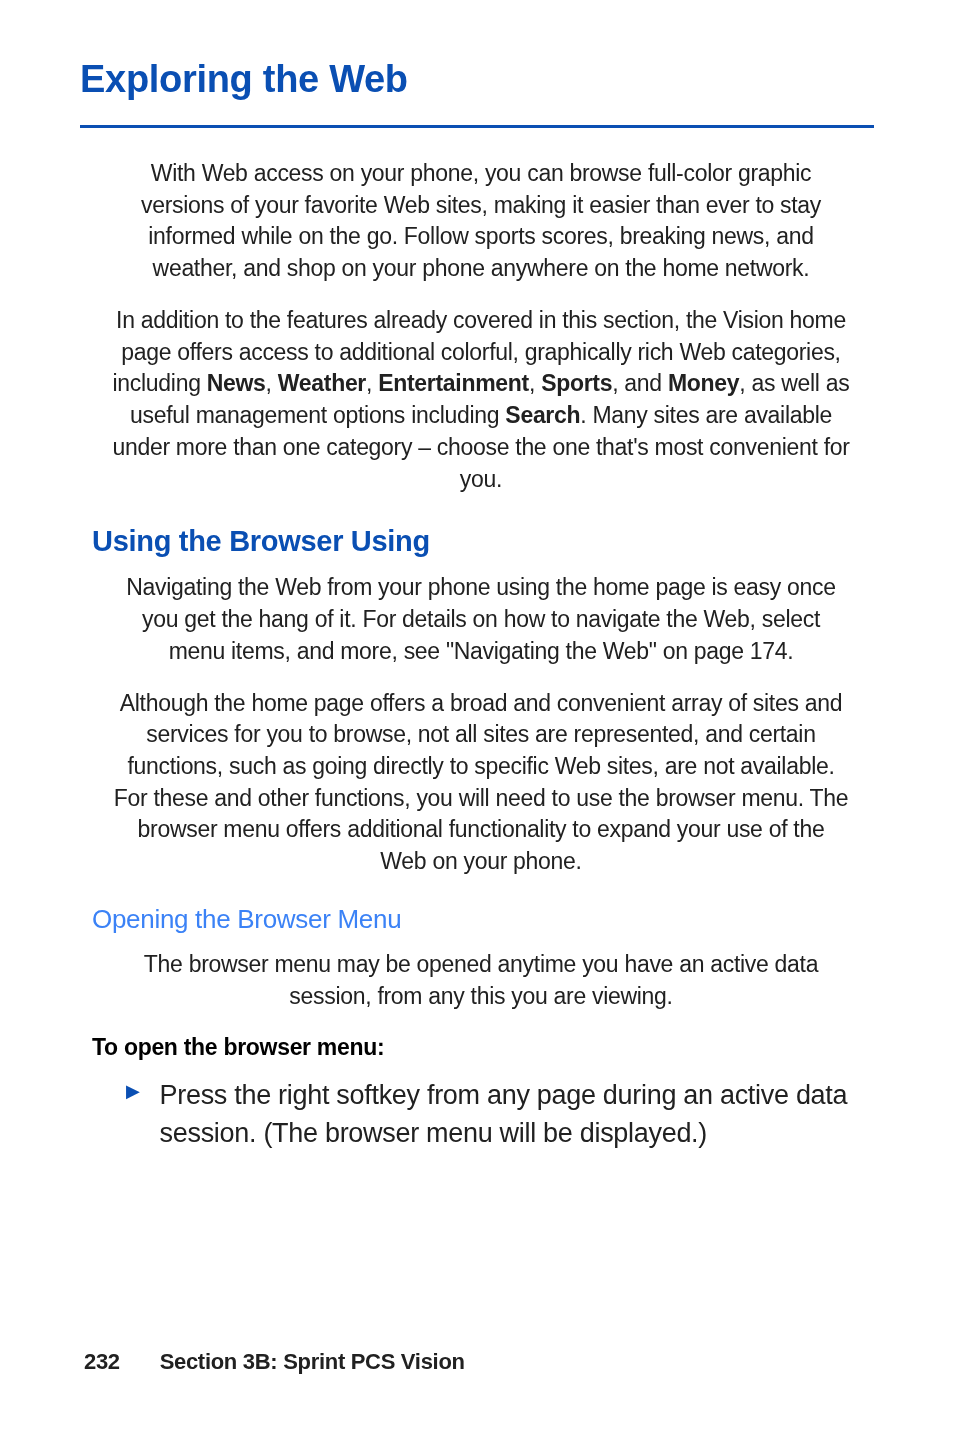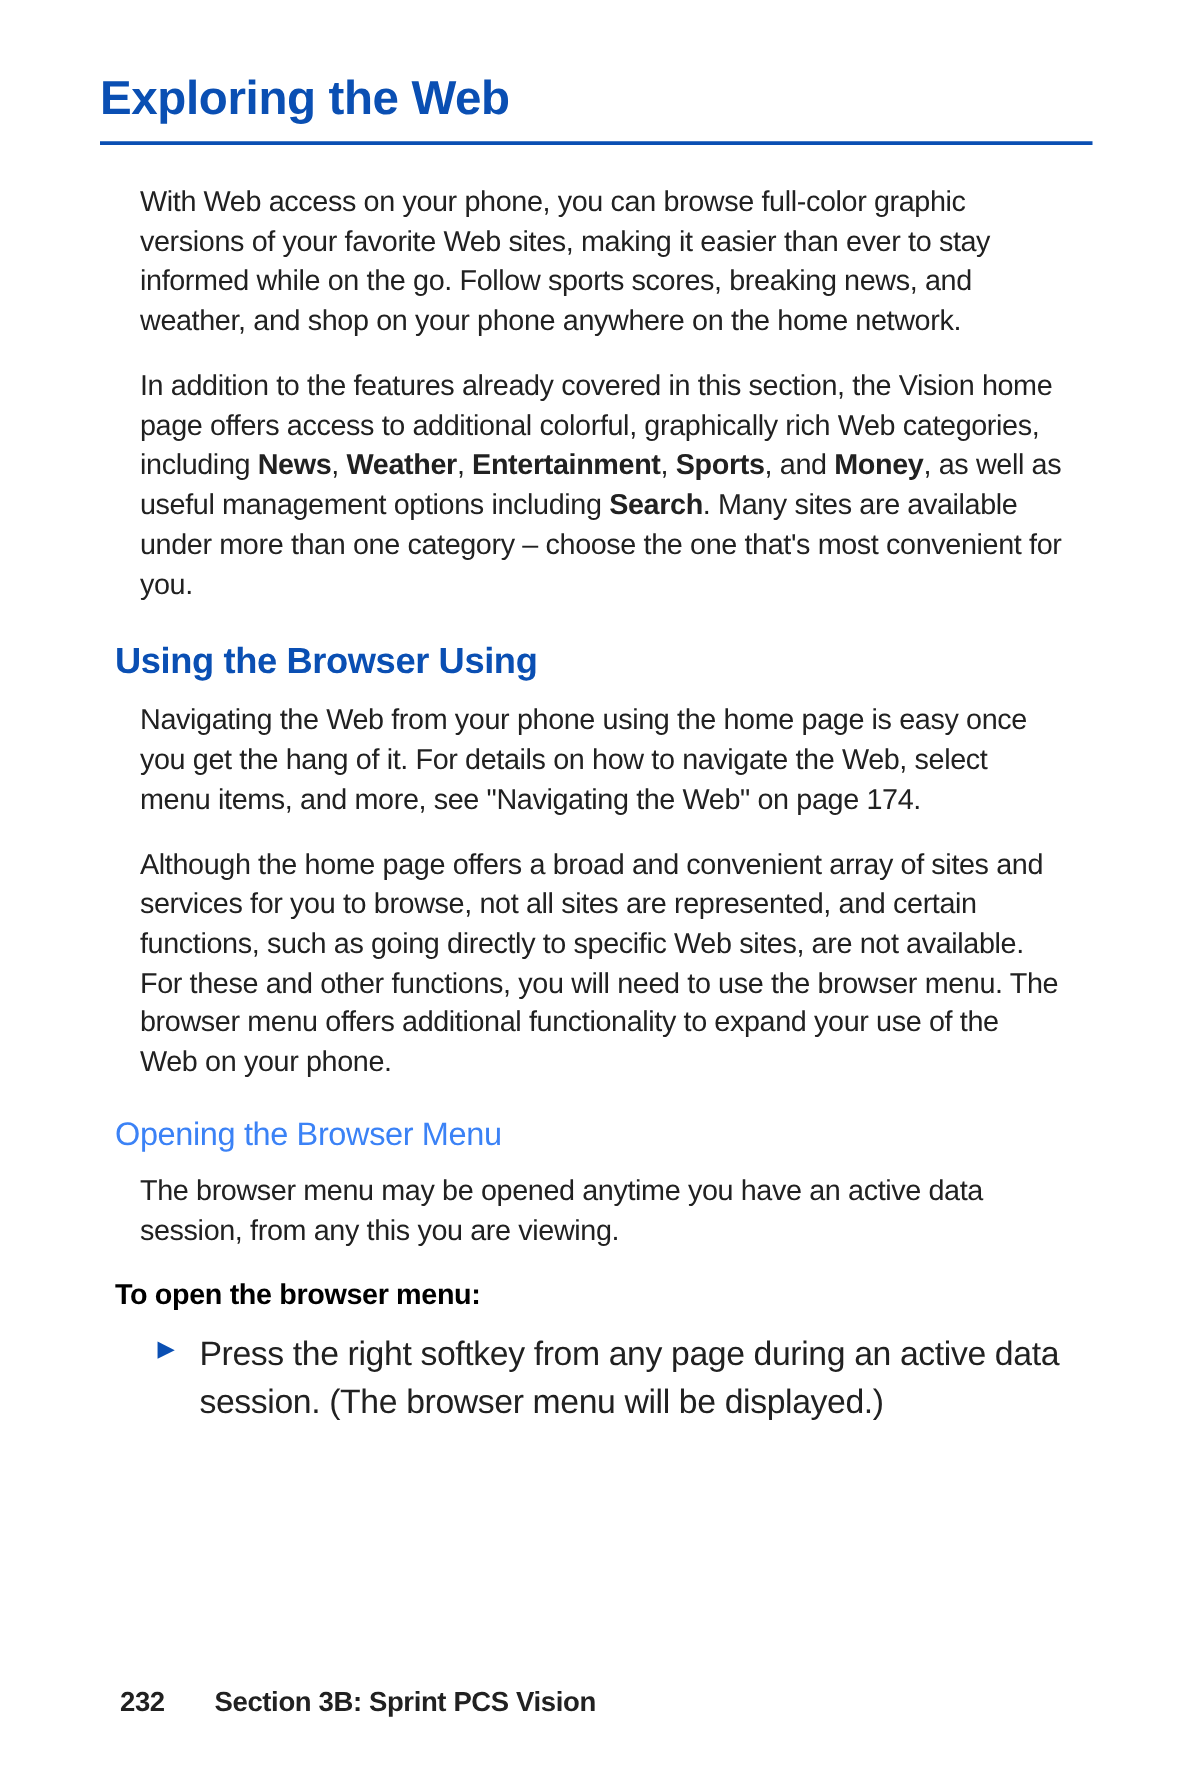--- a/index.html
+++ b/index.html
@@ -14,21 +14,21 @@
       padding: 58px 80px 50px 80px;
       color: #212121;
       font-stretch: condensed;
       letter-spacing: -0.3px;
     }
     .h1 {
       color: #0a4fb3;
       font-size: 38px;
       font-weight: bold;
       border-bottom: 3px solid #0a4fb3;
-      padding-bottom: 12px;
+      padding-bottom: 24px;
       margin-bottom: 30px;
     }
     .h2 {
       color: #0a4fb3;
       font-size: 29px;
       font-weight: bold;
       margin-left: 12px;
       margin-top: 30px;
       margin-bottom: 14px;
     }
@@ -48,20 +48,21 @@
       margin-top: 22px;
       margin-bottom: 12px;
     }
     .body-para {
       font-size: 23px;
       line-height: 1.38;
       margin-left: 32px;
       margin-right: 24px;
       margin-bottom: 20px;
       font-weight: 400;
+      text-align: center;
     }
     .body-para.mixed b {
       font-weight: 700;
     }
     .bullet-row {
       display: flex;
       margin-left: 46px;
       margin-right: 20px;
       margin-top: 16px;
       gap: 20px;
@@ -72,21 +73,21 @@
       line-height: 1.6;
       flex-shrink: 0;
     }
     .bullet-text {
       font-size: 27px;
       line-height: 1.38;
     }
     .footer {
       position: absolute;
       bottom: 56px;
-      left: 96px;
+      left: 84px;
       font-size: 22px;
       font-weight: bold;
     }
     .footer-page {
       display: inline-block;
       margin-right: 34px;
     }
   </style>
 </head>
 <body>

